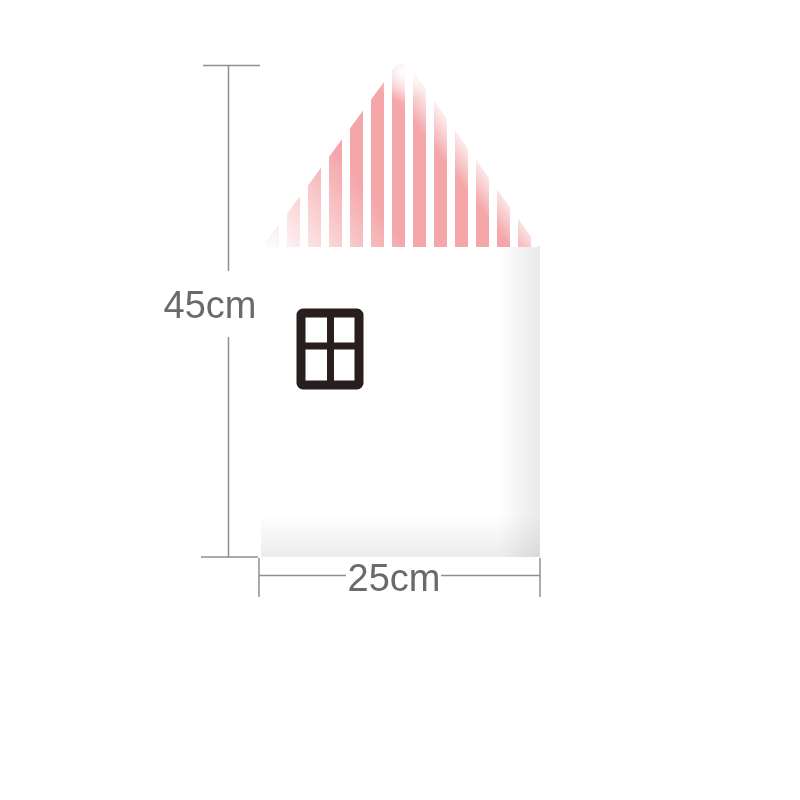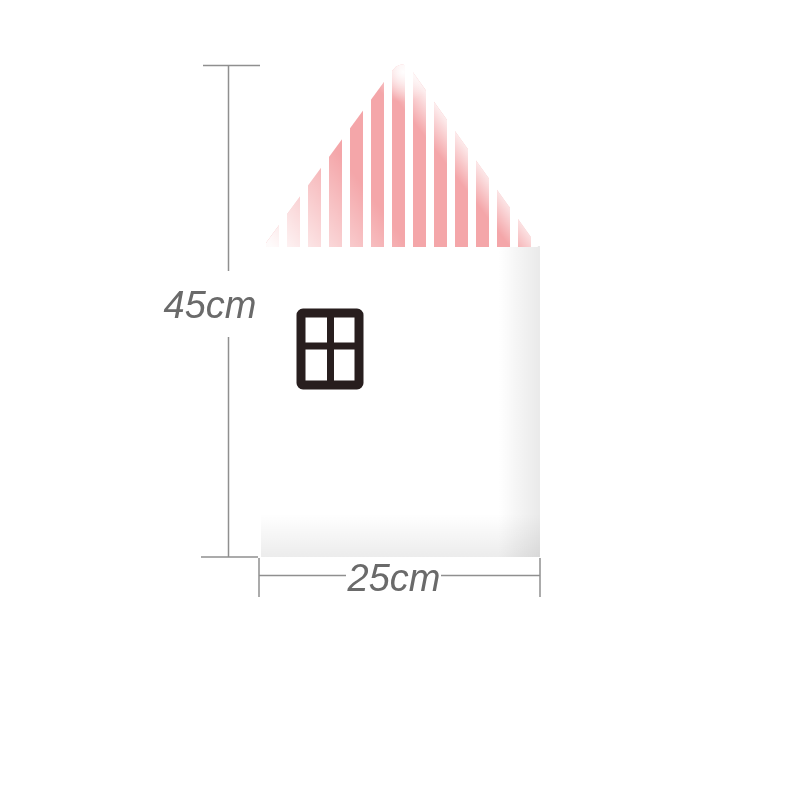--- a/index.html
+++ b/index.html
@@ -7,21 +7,20 @@
     padding: 0;
     width: 800px;
     height: 800px;
     background: #ffffff;
     overflow: hidden;
   }
   .stage {
     position: relative;
     width: 800px;
     height: 800px;
-    font-style: italic;
   }
   svg { display: block; }
   .dim-label {
     font-family: "Liberation Sans", "DejaVu Sans", sans-serif;
     font-size: 38px;
     letter-spacing: 0px;
   }
 </style>
 </head>
 <body>

